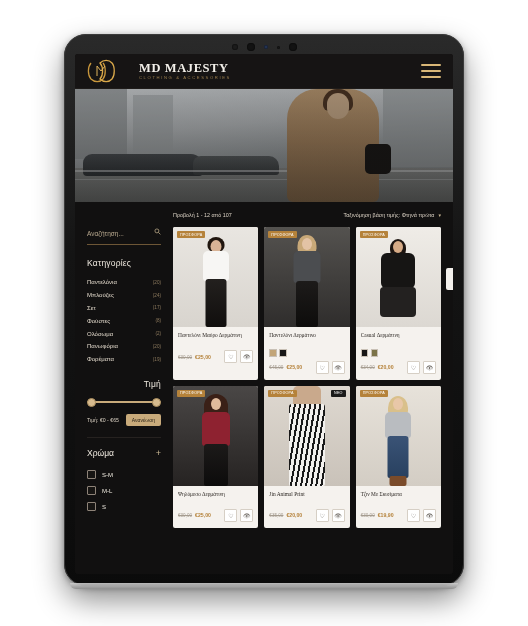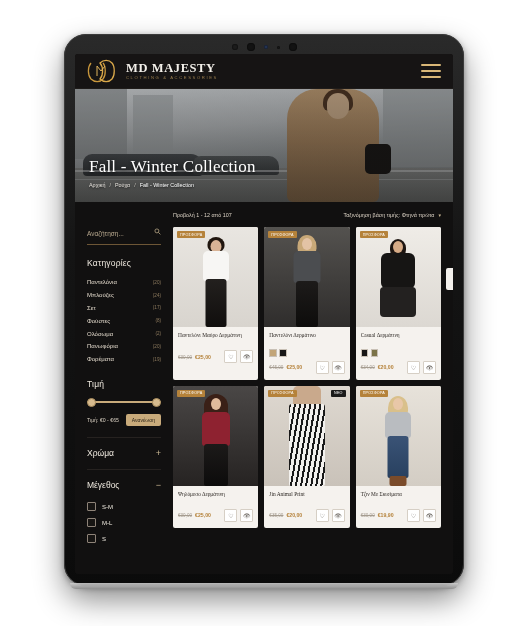--- a/index.html
+++ b/index.html
@@ -35,21 +35,21 @@
     position:absolute;left:11px;top:20px;width:378px;height:520px;
     background:#111010;overflow:hidden;border-radius:3px;
   }
 
   
   .site-header{
     height:34px;background:#161414;display:flex;align-items:center;
     padding:0 12px;justify-content:space-between;
     border-bottom:1px solid #1f1c1a;
   }
-  .brand{display:flex;align-items:center;gap:9px;}
+  .brand{display:flex;align-items:center;gap:22px;}
   .brand-mark{width:30px;height:24px;position:relative;}
   .brand-mark svg{display:block;}
   .brand-text{line-height:1;}
   .brand-title{
     color:#f2efe9;font-family:"Liberation Serif",serif;font-size:12.5px;
     letter-spacing:.6px;font-weight:700;
   }
   .brand-sub{
     color:#9b7f4e;font-size:4.2px;letter-spacing:1.6px;margin-top:2px;
     font-family:"Liberation Sans",sans-serif;
@@ -230,30 +230,20 @@
           <div class="hero-car2"></div>
           <div class="hero-rail"></div>
           <div class="hero-rail2"></div>
           <div class="hero-legs"></div>
           <div class="hero-person"></div>
           <div class="hero-person-hair"></div>
           <div class="hero-person-head"></div>
           <div class="hero-bag"></div>
         </div>
         <div class="hero-veil"></div>
-        <div class="hero-copy">
-          <div class="hero-title">Fall - Winter Collection</div>
-          <div class="crumbs">
-            <span>Αρχική</span>
-            <span class="sep">/</span>
-            <span>Ρούχα</span>
-            <span class="sep">/</span>
-            <span class="cur">Fall - Winter Collection</span>
-          </div>
-        </div>
       </div>
 
       <div class="content">
 
         <aside class="sidebar">
           <div class="search-box">
             <input class="search-input" value="" placeholder="Αναζήτηση..." style="">
             <span class="search-icon">
               <svg width="7" height="7" viewBox="0 0 12 12">
                   <circle cx="5" cy="5" r="3.4" fill="none" stroke="currentColor" stroke-width="1.2"></circle>
@@ -287,40 +277,36 @@
             <li class="cat-row">
               <span class="cat-name">Πανωφόρια</span>
               <span class="cat-count">(20)</span>
             </li>
             <li class="cat-row">
               <span class="cat-name">Φορέματα</span>
               <span class="cat-count">(19)</span>
             </li>
           </ul>
 
-          <div class="side-h" style="margin-top:14px;">Τιμή</div>
+          <div class="side-h" style="margin-top:14px;text-align:right;">Τιμή</div>
           <div class="price-slider">
             <div class="track"></div>
             <div class="knob k1"></div>
             <div class="knob k2"></div>
           </div>
           <div class="price-row">
             <span class="price-label">Τιμή: €0 - €65</span>
             <button class="btn-refresh">Ανανέωση</button>
           </div>
 
           <div class="acc">
             <span class="acc-title">Χρώμα</span>
             <span class="acc-sign">+</span>
           </div>
 
-          <div class="acc">
-            <span class="acc-title">Μέγεθος</span>
-            <span class="acc-sign">−</span>
-          </div>
 
           <div class="size-list">
             <label class="size-row">
               <span class="cbx"></span>
               <span class="size-label">S-M</span>
             </label>
             <label class="size-row">
               <span class="cbx"></span>
               <span class="size-label">M-L</span>
             </label>

